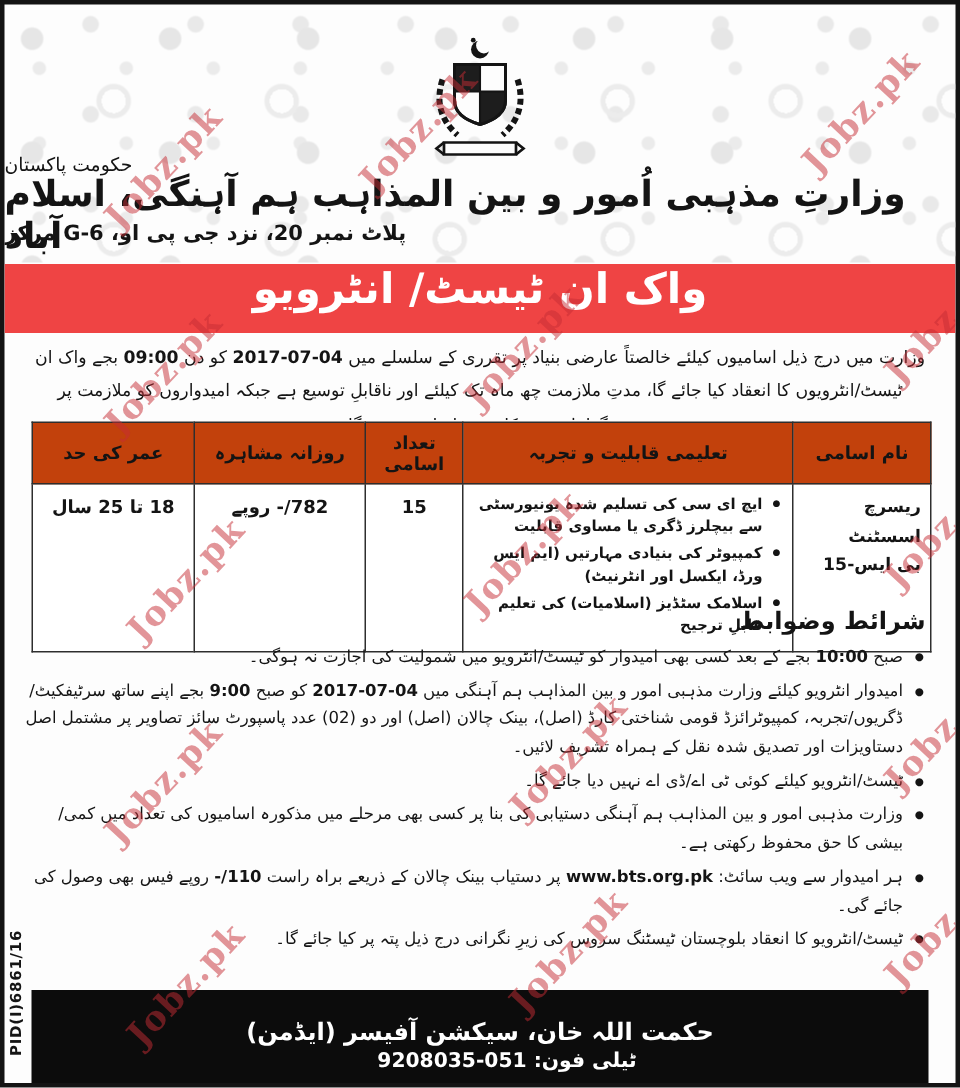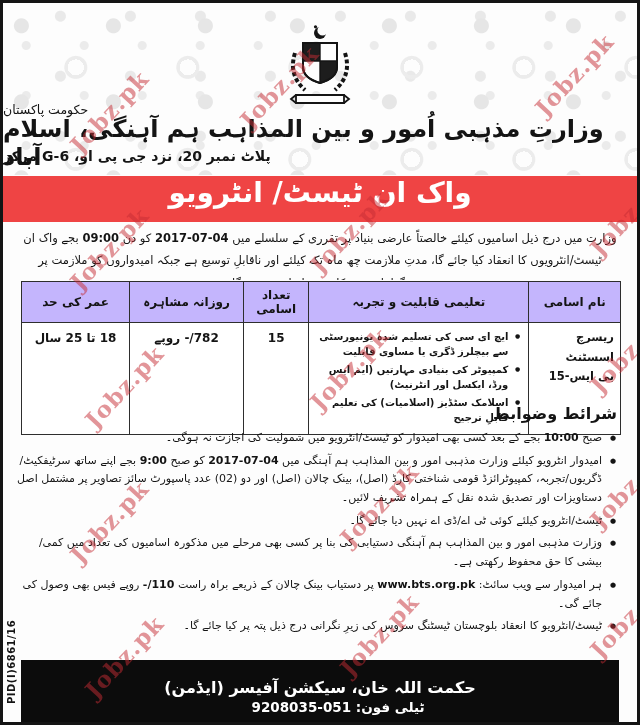--- a/index.html
+++ b/index.html
@@ -31,21 +31,21 @@
   }
   .intro{
     position:absolute; top:224px; left:14px; right:14px; height:53px; overflow:hidden;
     direction:rtl; text-align:center; font-size:11.5px; line-height:1.95;
   }
   table.jobtable{
     position:absolute; top:278px; left:18px; right:16px; width:600px;
     direction:rtl; border-collapse:collapse; table-layout:fixed;
   }
   .jobtable th{
-    background:#c4b5fd; border:1.6px solid #2e2e2e; font-size:12px; font-weight:bold;
+    background:#c2410c; border:1.6px solid #2e2e2e; font-size:12px; font-weight:bold;
     padding:6px 3px; text-align:center;
   }
   .jobtable td{
     border:1.6px solid #2e2e2e; background:#fff; vertical-align:top;
     font-size:11px; padding:5px 6px; height:86px;font-weight:bold;
   }
   td.center{text-align:center; font-size:12px; padding-top:8px;}
   .post-name{white-space:pre-line; text-align:right; font-size:11.5px; line-height:1.7;}
   ul.quals{list-style:none; margin:2px; padding:0;}
   ul.quals li{position:relative; padding-right:12px; margin-bottom:4px; font-size:10px; line-height:1.45; text-align:right;}

